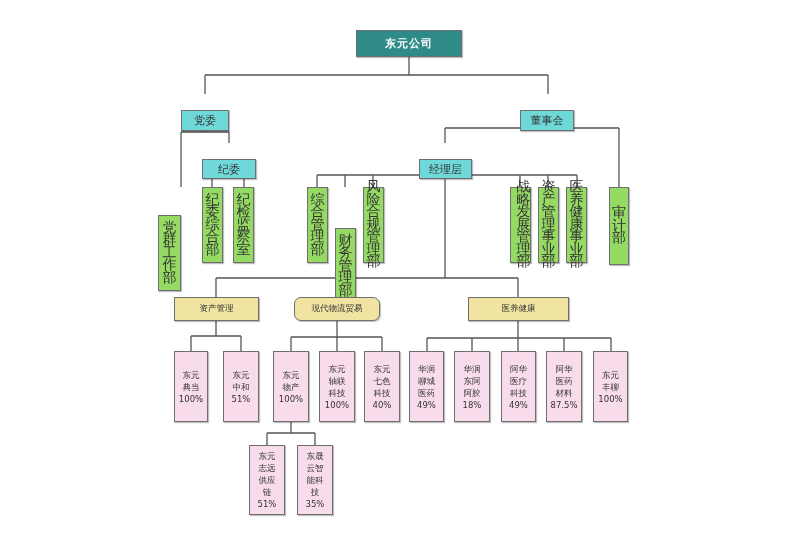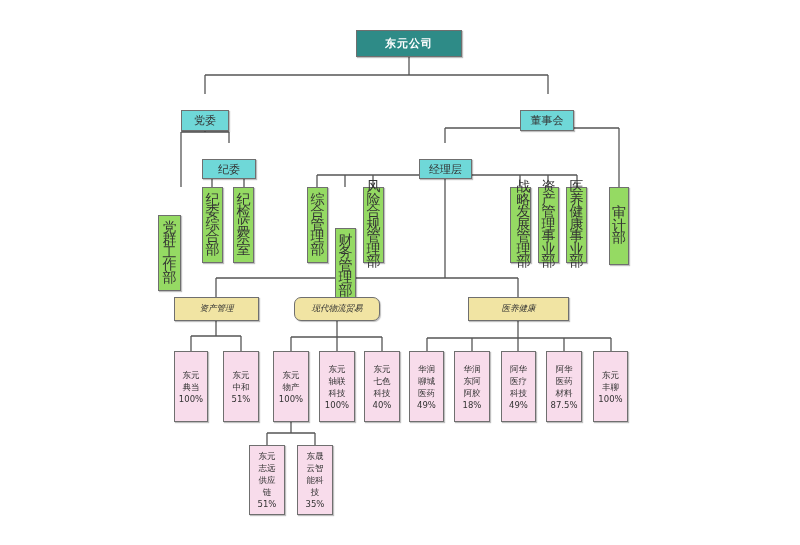--- a/index.html
+++ b/index.html
@@ -5,21 +5,21 @@
   html, body { margin:0; padding:0; background:#ffffff; }
   body { width:800px; height:545px; position:relative; overflow:hidden;
          font-family:"DejaVu Sans", sans-serif; }
   #chart { position:absolute; left:0; top:0; width:800px; height:545px; }
   .node { position:absolute; box-sizing:border-box; border:1px solid #6f6f6f;
           display:flex; align-items:center; justify-content:center; text-align:center;
           color:#333; box-shadow:1px 1px 1px rgba(0,0,0,0.25); }
   .root { background:#2e8b87; color:#ffffff; font-weight:bold; font-size:11px; letter-spacing:1px; }
   .teal { background:#6fd8d8; font-size:11px;margin-top:16px; }
   .green { background:#95da63; font-size:14px; line-height:12.5px; padding:0 2px; word-break:break-all;font-family:Liberation Serif, serif; }
-  .yellow { background:#f1e4a3; font-size:8.5px;font-style:italic; }
+  .yellow { background:#f1e4a3; font-size:8.5px; }
   .pink { background:#f8dceb; font-size:8.5px; line-height:12px; white-space:pre-line; }
   svg line { stroke:#555; stroke-width:1.3; }
 </style>
 </head>
 <body>
 
 <div id="chart">
   <svg width="800" height="545" style="position:absolute;left:0;top:0;">
 
     <line x1="409" y1="57" x2="409" y2="75"></line>

